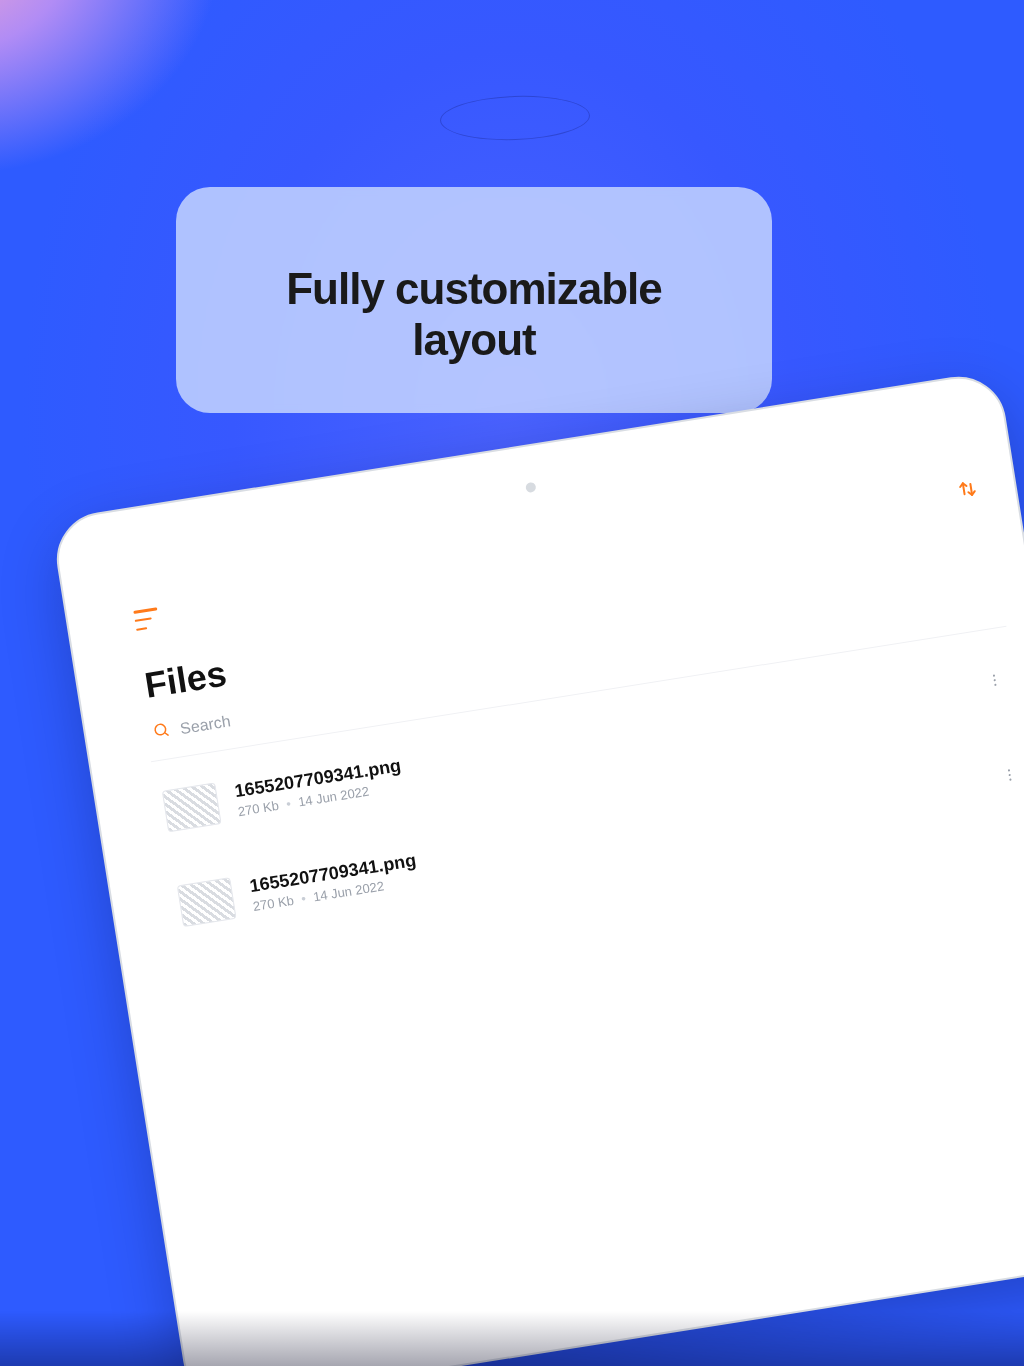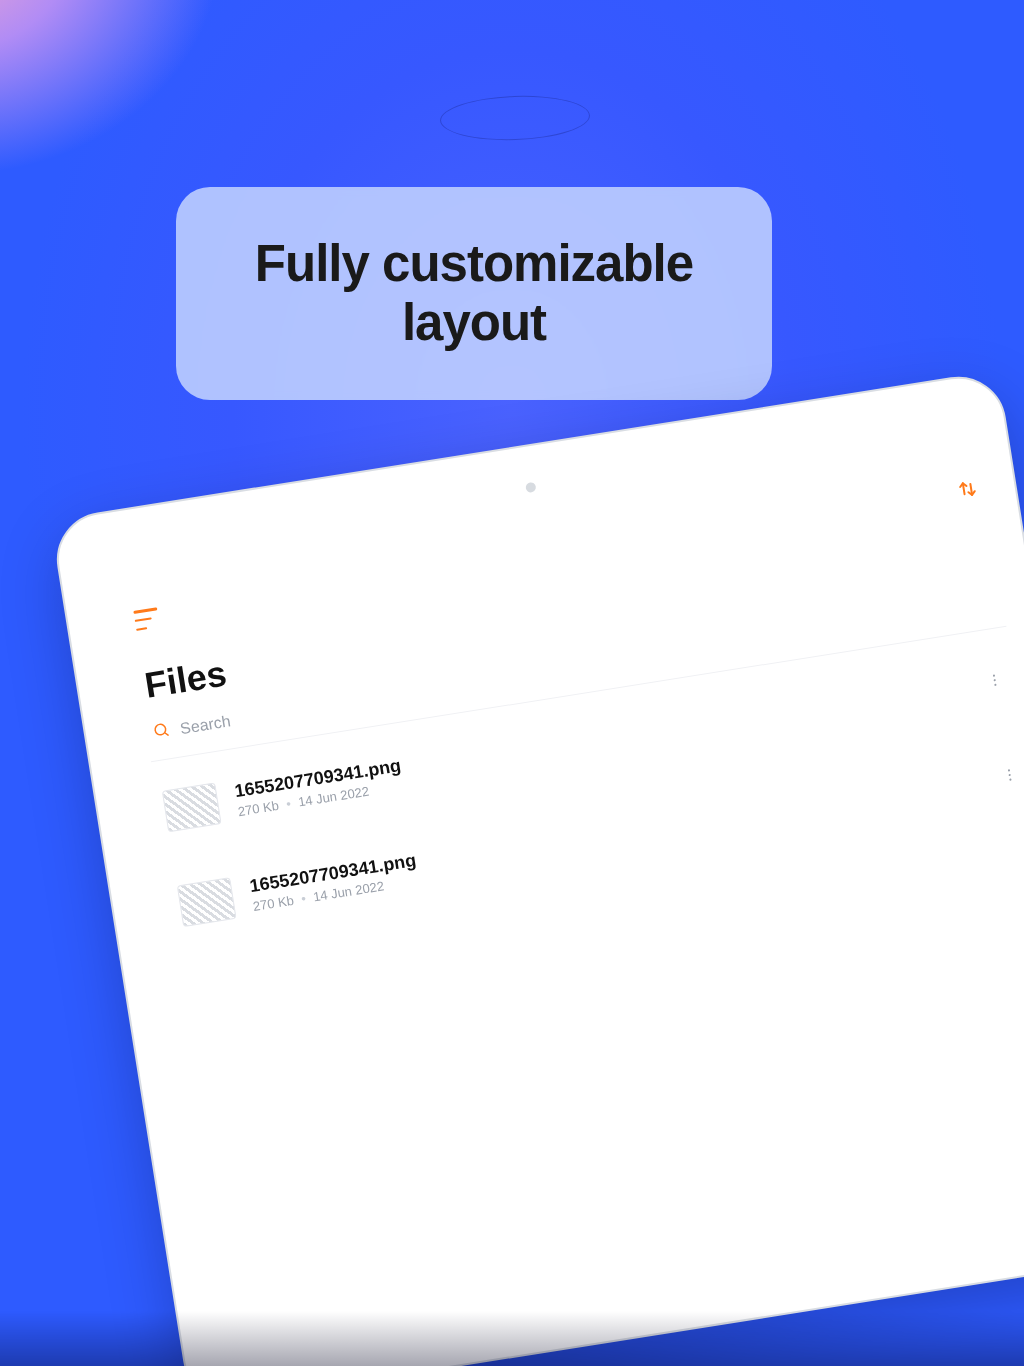--- a/index.html
+++ b/index.html
@@ -29,25 +29,26 @@
     position: absolute;
     left: 176px; top: 187px;
     width: 596px;
     padding: 48px 50px;
     background: rgba(210, 224, 255, 0.78);
     border-radius: 34px;
     text-align: center;
     backdrop-filter: blur(4px);
   }
   .headline-card h1 {
-    font-size: 51px;
+    font-size: 44px;
     font-weight: 800;
     line-height: 1.15;
     color: #1a1a1a;
     letter-spacing: -1px;
+    margin-top: 29px;
   }
 
   
   .tablet-wrap {
     position: absolute;
     left: 50px; top: 520px;
     width: 960px; height: 900px;
     transform: rotate(-9deg);
     transform-origin: top left;
   }

